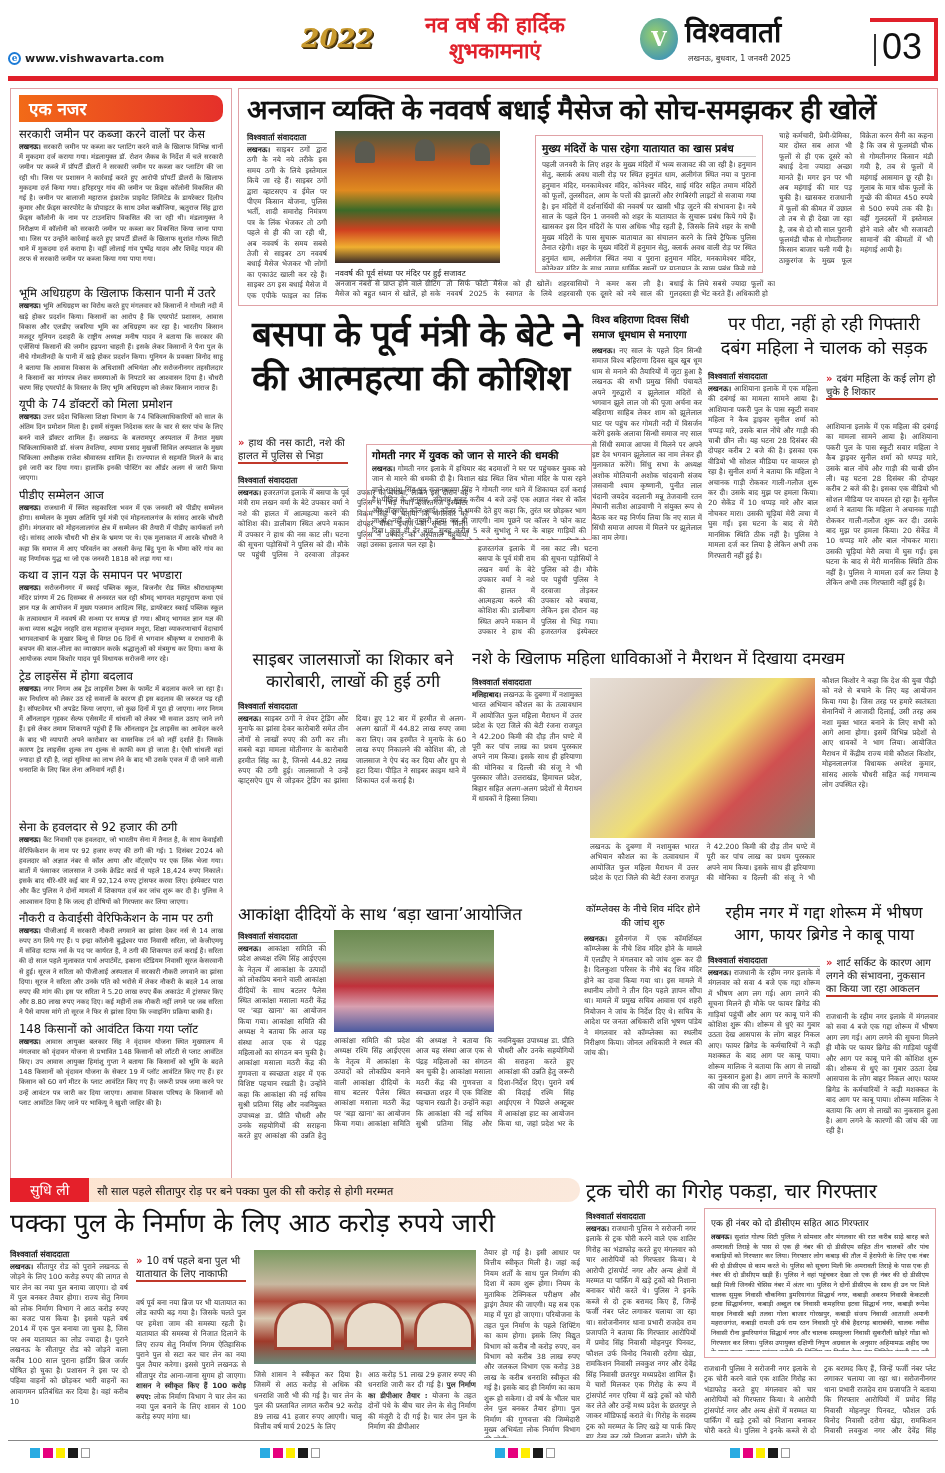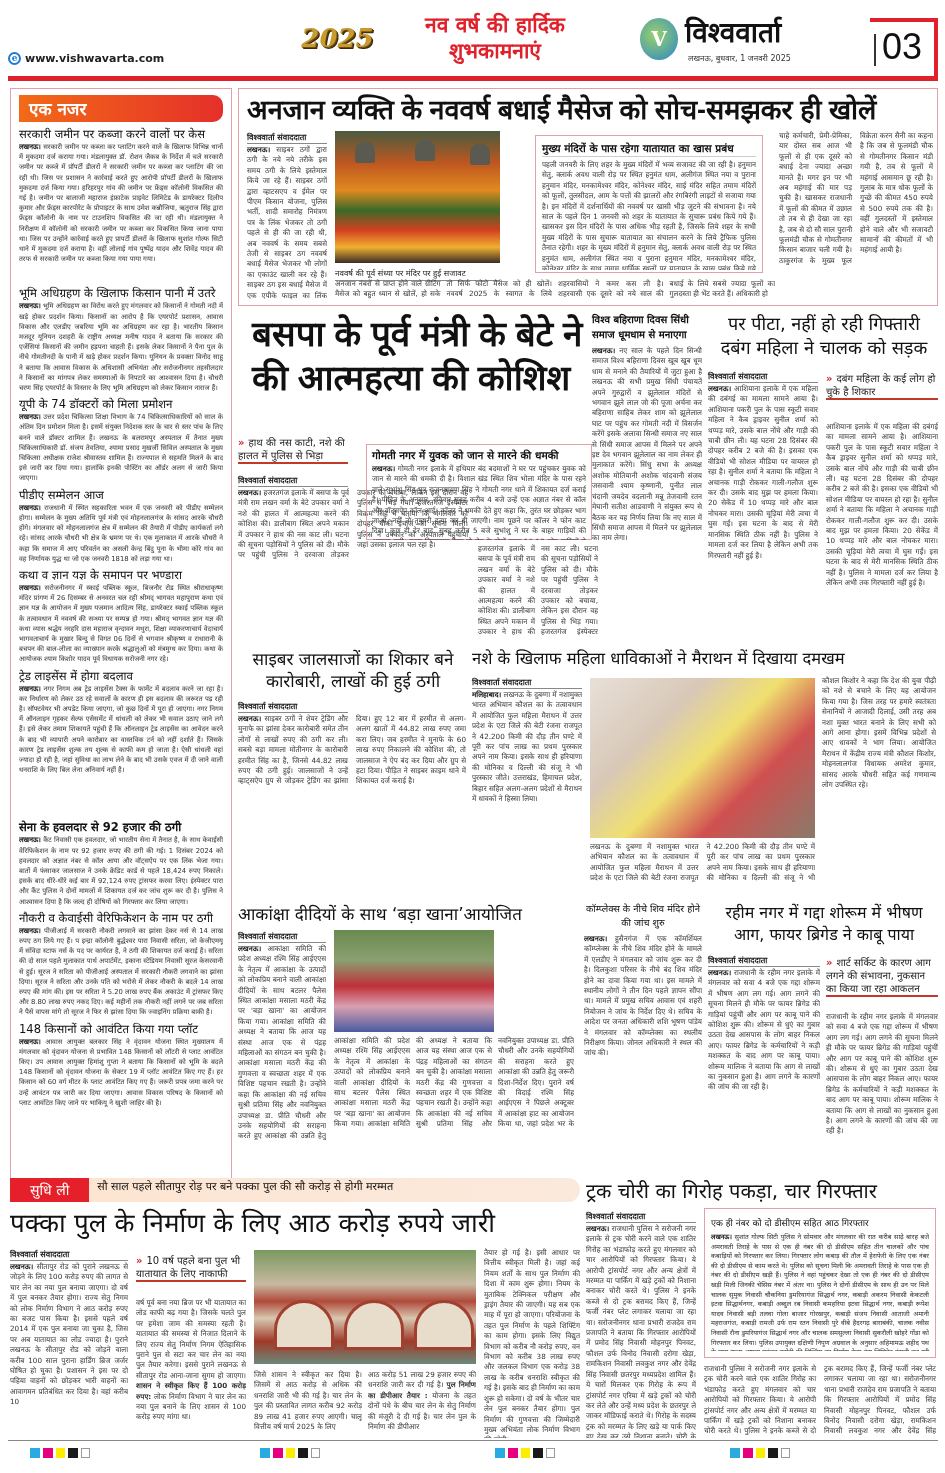--- a/index.html
+++ b/index.html
@@ -32,21 +32,21 @@
 .footer-rule{left:8px;top:1440px;width:930px;height:1px;background:#888}
 </style>
 </head>
 <body>
 
 <div class="abs masthead">
   <div class="abs site">
     <span class="ie">e</span>
     <span>www.vishwavarta.com</span>
   </div>
-  <div class="abs logo2025">2025</div>
+  <div class="abs logo2025">2022</div>
   <div class="abs greet">
     <div>नव वर्ष की हार्दिक</div>
     <div>शुभकामनाएं</div>
   </div>
   <div class="abs brandlogo">V</div>
   <div class="abs brand">विश्ववार्ता</div>
   <div class="abs dateline">लखनऊ,   बुधवार, 1 जनवरी 2025</div>
   <div class="abs pageno">
       <div class="bar"></div>
       <span>03</span>
@@ -75,21 +75,21 @@
       </div>
       <div style="margin-bottom: 3px;">
         <div class="hd" style="font-size: 11.5px; line-height: 16px; font-weight: normal; color: rgb(17, 17, 17);">कथा व ज्ञान यज्ञ के समापन पर भण्डारा</div>
         <div class="txt" style="font-size: 6.8px; line-height: 10.2px;"><span class="city">लखनऊ।</span> <span>सरोजनीनगर में स्काई पब्लिक स्कूल, बिजनौर रोड स्थित श्रीराधाकृष्ण मंदिर प्रांगण में 26 दिसम्बर से अनवरत चल रही श्रीमद् भागवत महापुराण कथा एवं ज्ञान यज्ञ के आयोजन में मुख्य यजमान आदित्य सिंह, डायरेक्टर स्काई पब्लिक स्कूल के तत्वावधान में नववर्ष की सन्ध्या पर सम्पन्न हो गया। श्रीमद् भागवत ज्ञान यज्ञ की कथा व्यास श्रद्धेय नरहरि दास महाराज वृन्दावन मथुरा, शिक्षा व्याकरणाचार्य वेदाचार्य भागवताचार्य के मुखार बिन्दु से विगत 06 दिनों से भगवान श्रीकृष्ण व राधारानी के बचपन की बाल-लीला का व्याख्यान करके श्रद्धालुओं को मंत्रमुग्ध कर दिया। कथा के आयोजक श्याम किशोर यादव पूर्व विधायक सरोजनी नगर रहे।</span></div>
       </div>
       <div style="margin-bottom: 21px;">
         <div class="hd" style="font-size: 11.5px; line-height: 16px; font-weight: normal; color: rgb(17, 17, 17);">ट्रेड लाइसेंस में होगा बदलाव</div>
         <div class="txt" style="font-size: 6.8px; line-height: 10.2px;"><span class="city">लखनऊ।</span> <span>नगर निगम अब ट्रेड लाइसेंस टैक्स के फार्मेट में बदलाव करने जा रहा है। कर निर्धारण को लेकर उठ रहे सवालों के कारण ही इस बदलाव की जरूरत पड़ रही है। सॉफ्टवेयर भी अपडेट किया जाएगा, जो कुछ दिनों में पूरा हो जाएगा। नगर निगम में ऑनलाइन गृहकर सेल्फ एसेसमेंट में धांधली को लेकर भी सवाल उठाए जाने लगे हैं। इसे लेकर तमाम शिकायतें पहुंची हैं कि ऑनलाइन ट्रेड लाइसेंस का आवेदन करने के बाद भी व्यापारी अपने कारोबार का वास्तविक टर्न को नहीं दर्शाते हैं। जिसके कारण ट्रेड लाइसेंस शुल्क तय शुल्क से काफी कम हो जाता है। ऐसी धांधली वहां ज्यादा हो रही है, जहां सुविधा का लाभ लेने के बाद भी उसके एवज में दी जाने वाली धनराशि के लिए बिल लेना अनिवार्य नहीं है।</span></div>
       </div>
       <div style="margin-bottom: 3px;">
-        <div class="hd" style="font-size: 11.5px; line-height: 16px; font-weight: bold; color: rgb(17, 17, 17); margin-top: 44px;">सेना के हवलदार से 92 हजार की ठगी</div>
+        <div class="hd" style="font-size: 11.5px; line-height: 16px; font-weight: normal; color: rgb(17, 17, 17); margin-top: 44px;">सेना के हवलदार से 92 हजार की ठगी</div>
         <div class="txt" style="font-size: 6.8px; line-height: 10.2px;"><span class="city">लखनऊ।</span> <span>कैंट निवासी एक हवलदार, जो भारतीय सेना में तैनात है, के साथ केवाईसी वेरिफिकेशन के नाम पर 92 हजार रुपए की ठगी की गई। 1 दिसंबर 2024 को हवलदार को अज्ञात नंबर से कॉल आया और वॉट्सऐप पर एक लिंक भेजा गया। बातों में फंसाकर जालसाज ने उनके क्रेडिट कार्ड से पहले 18,424 रुपए निकाले। इसके बाद धीरे-धीरे कई बार में 92,124 रुपए ट्रांसफर करवा लिए। इंस्पेक्टर पारा और कैंट पुलिस ने दोनों मामलों में शिकायत दर्ज कर जांच शुरू कर दी है। पुलिस ने आश्वासन दिया है कि जल्द ही दोषियों को गिरफ्तार कर लिया जाएगा।</span></div>
       </div>
       <div style="margin-bottom: 3px;">
         <div class="hd" style="font-size: 11.5px; line-height: 16px; font-weight: normal; color: rgb(17, 17, 17);">नौकरी व केवाईसी वेरिफिकेशन के नाम पर ठगी</div>
         <div class="txt" style="font-size: 6.8px; line-height: 10.2px;"><span class="city">लखनऊ।</span> <span>पीजीआई में सरकारी नौकरी लगवाने का झांसा देकर नर्स से 14 लाख रुपए ठग लिये गए हैं। प इन्द्रा कॉलोनी बुद्धेश्वर पारा निवासी सरिता, जो केजीएमयू में संविदा स्टाफ नर्स के पद पर कार्यरत है, ने ठगी की शिकायत दर्ज कराई है। सरिता की दो साल पहले मुलाकात पार्थ अपार्टमेंट, इकाना स्टेडियम निवासी सूरज केसरवानी से हुई। सूरज ने सरिता को पीजीआई अस्पताल में सरकारी नौकरी लगवाने का झांसा दिया। सूरज ने सरिता और उनके पति को भरोसे में लेकर नौकरी के बदले 14 लाख रुपए की मांग की। इस पर सरिता ने 5.20 लाख रुपए बैंक अकाउंट में ट्रांसफर किए और 8.80 लाख रुपए नकद दिए। कई महीनों तक नौकरी नहीं लगने पर जब सरिता ने पैसे वापस मांगे तो सूरज ने फिर से झांसा दिया कि ज्वाइनिंग प्रक्रिया बाकी है।</span></div>
       </div>
       <div style="margin-bottom: 3px;">
         <div class="hd" style="font-size: 11.5px; line-height: 16px; font-weight: normal; color: rgb(17, 17, 17);">148 किसानों को आवंटित किया गया प्लॉट</div>
         <div class="txt" style="font-size: 6.8px; line-height: 10.2px;"><span class="city">लखनऊ।</span> <span>आवास आयुक्त बलकार सिंह ने वृंदावन योजना स्थित मुख्यालय में मंगलवार को वृंदावन योजना से प्रभावित 148 किसानों को लॉटरी से प्लाट आवंटित किए। उप आवास आयुक्त हिमांशु गुप्ता ने बताया कि किसानों को भूमि के बदले 148 किसानों को वृंदावन योजना के सेक्टर 19 में प्लॉट आवंटित किए गए हैं। हर किसान को 60 वर्ग मीटर के प्लाट आवंटित किए गए हैं। जरूरी प्रपत्र जमा करने पर उन्हें आवंटन पत्र जारी कर दिया जाएगा। आवास विकास परिषद के किसानों को प्लाट आवंटित किए जाने पर भाकियू ने खुशी जाहिर की है।</span></div>
       </div>
@@ -194,21 +194,21 @@
     <div>आग, फायर ब्रिगेड ने काबू पाया</div>
   </div>
   <div class="abs" style="left:0;top:52px;width:112px">
       <div class="byline">विश्ववार्ता संवाददाता</div>
     </div>
   <div class="abs txt" style="left:0;top:66px;width:112px;height:172px"><span class="city">लखनऊ।</span> <span>राजधानी के रहीम नगर इलाके में मंगलवार को सवा 4 बजे एक गद्दा शोरूम में भीषण आग लग गई। आग लगने की सूचना मिलने ही मौके पर फायर ब्रिगेड की गाड़ियां पहुंचीं और आग पर काबू पाने की कोशिश शुरू की। शोरूम से धुएं का गुबार उठता देख आसपास के लोग बाहर निकल आए। फायर ब्रिगेड के कर्मचारियों ने कड़ी मशक्कत के बाद आग पर काबू पाया। शोरूम मालिक ने बताया कि आग से लाखों का नुकसान हुआ है। आग लगने के कारणों की जांच की जा रही है।</span></div>
   <div class="abs pull" style="left:118px;top:54px;width:112px"><span class="arr">»</span><span>शार्ट सर्किट के कारण आग लगने की संभावना, नुकसान का किया जा रहा आकलन</span></div>
   <div class="abs txt" style="left:118px;top:110px;width:112px;height:128px">राजधानी के रहीम नगर इलाके में मंगलवार को सवा 4 बजे एक गद्दा शोरूम में भीषण आग लग गई। आग लगने की सूचना मिलने ही मौके पर फायर ब्रिगेड की गाड़ियां पहुंचीं और आग पर काबू पाने की कोशिश शुरू की। शोरूम से धुएं का गुबार उठता देख आसपास के लोग बाहर निकल आए। फायर ब्रिगेड के कर्मचारियों ने कड़ी मशक्कत के बाद आग पर काबू पाया। शोरूम मालिक ने बताया कि आग से लाखों का नुकसान हुआ है। आग लगने के कारणों की जांच की जा रही है।</div>
 </div>
 
-<div class="abs" style="left:10px;top:1178px;width:570px;height:24px;background:linear-gradient(90deg,#fde4d0,#fbe9dc);border-radius:0 12px 12px 0;display:flex;align-items:flex-start">
+<div class="abs" style="left:10px;top:1178px;width:570px;height:24px;background:linear-gradient(90deg,#fde4d0,#fbe9dc);border-radius:0 12px 12px 0;display:flex;align-items:center">
   <div style="background:#e5202a;color:#fff;font-size:14px;height:24px;line-height:24px;padding:0 20px">सुधि ली</div>
   <div style="font-size:11px;padding-left:8px;color:#111">सौ साल पहले सीतापुर रोड़ पर बने पक्का पुल की सौ करोड़ से होगी मरम्मत</div>
 </div>
 <div class="abs hd" style="left:10px;top:1206px;width:570px;font-size:26px;line-height:34px;white-space:nowrap;font-weight:normal;color:#111">पक्का पुल के निर्माण के लिए आठ करोड़ रुपये जारी</div>
 
 <div class="abs" style="left:10px;top:1248px;width:570px;height:192px">
   <div class="abs" style="left:0;top:0;width:118px">
       <div class="byline">विश्ववार्ता संवाददाता</div>
     </div>
   <div class="abs txt" style="left:0;top:14px;width:118px;height:176px"><span class="city">लखनऊ।</span> <span>सीतापुर रोड को पुराने लखनऊ से जोड़ने के लिए 100 करोड़ रुपए की लागत से चार लेन का नया पुल बनाया जाएगा। दो वर्ष में पुल बनकर तैयार होगा। राज्य सेतु निगम को लोक निर्माण विभाग ने आठ करोड़ रुपए का बजट पास किया है। इससे पहले वर्ष 2014 में एक पुल बनाया जा चुका है, जिस पर अब यातायात का लोड ज्यादा है। पुराने लखनऊ के सीतापुर रोड को जोड़ने वाला करीब 100 साल पुराना हार्डिंग ब्रिज जर्जर घोषित हो चुका है। प्रशासन ने इस पर दो पहिया वाहनों को छोड़कर भारी वाहनों का आवागमन प्रतिबंधित कर दिया है। वहां करीब 10</span></div>

